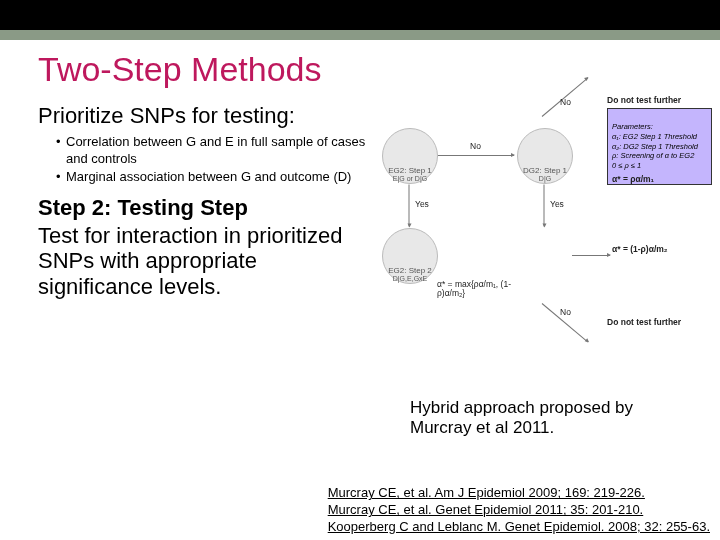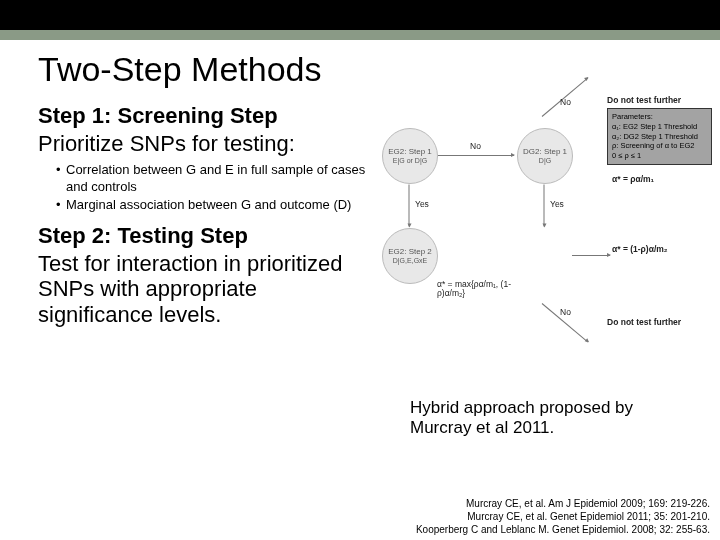--- a/index.html
+++ b/index.html
@@ -22,21 +22,21 @@
     width: 100%;
     height: 10px;
     background: #8a9a86;
   }
   .content {
     position: relative;
     padding: 0 28px 0 38px;
   }
   .title {
     font-size: 34px;
-    color: #000000;
+    color: #be185d;
     margin: 10px 0 14px 0;
     font-weight: normal;
   }
   .subhead {
     font-size: 22px;
     font-weight: bold;
     margin: 0;
   }
   .lead {
     font-size: 22px;
@@ -73,35 +73,36 @@
     width: 330px;
     height: 215px;
     font-family: Arial, sans-serif;
   }
   .circle {
     position: absolute;
     border-radius: 50%;
     background: #e8e8e8;
     border: 1px solid #bbb;
     display: flex;
-    align-items: center;
+    align-items: flex-end;
     justify-content: center;
     text-align: center;
     font-size: 8px;
     color: #555;
     line-height: 1.1;
   }
   .paramBox {
     position: absolute;
     border: 1px solid #333;
-    background: #a3a3a3;
+    background: #c4b5fd;
     font-size: 7.5px;
-    padding: 3px 4px;
+    padding: 13px 4px;
     line-height: 1.3;
     width: 95px;
+    font-style: italic;
   }
   .lbl {
     position: absolute;
     font-size: 8.5px;
     color: #222;
     line-height: 1.1;
   }
   .arrow {
     position: absolute;
     background: #777;
@@ -122,36 +123,36 @@
     top: 398px;
     left: 410px;
     width: 280px;
     font-size: 17px;
     line-height: 1.2;
   }
   .refs {
     position: absolute;
     bottom: 4px;
     right: 10px;
-    text-align: right;
-    font-size: 10px;
+    text-align: left;
+    font-size: 13px;
     line-height: 1.3;
+    text-decoration: underline;
   }
 </style>
 </head>
 <body>
 
 <div class="topbar"></div>
 <div class="greenbar"></div>
 
 <div class="content">
   <h1 class="title">Two-Step Methods</h1>
 
   <div class="left-col">
-    <p class="subhead">Step 1: Screening Step</p>
     <p class="lead">Prioritize SNPs for testing:</p>
     <ul class="bullets">
       <li>Correlation between G and E in full sample of cases and controls</li>
       <li>Marginal association between G and outcome (D)</li>
     </ul>
 
     <p class="subhead">Step 2: Testing Step</p>
     <p class="lead" style="width:310px">Test for interaction in prioritized SNPs with appropriate significance levels.</p>
   </div>
 </div>

